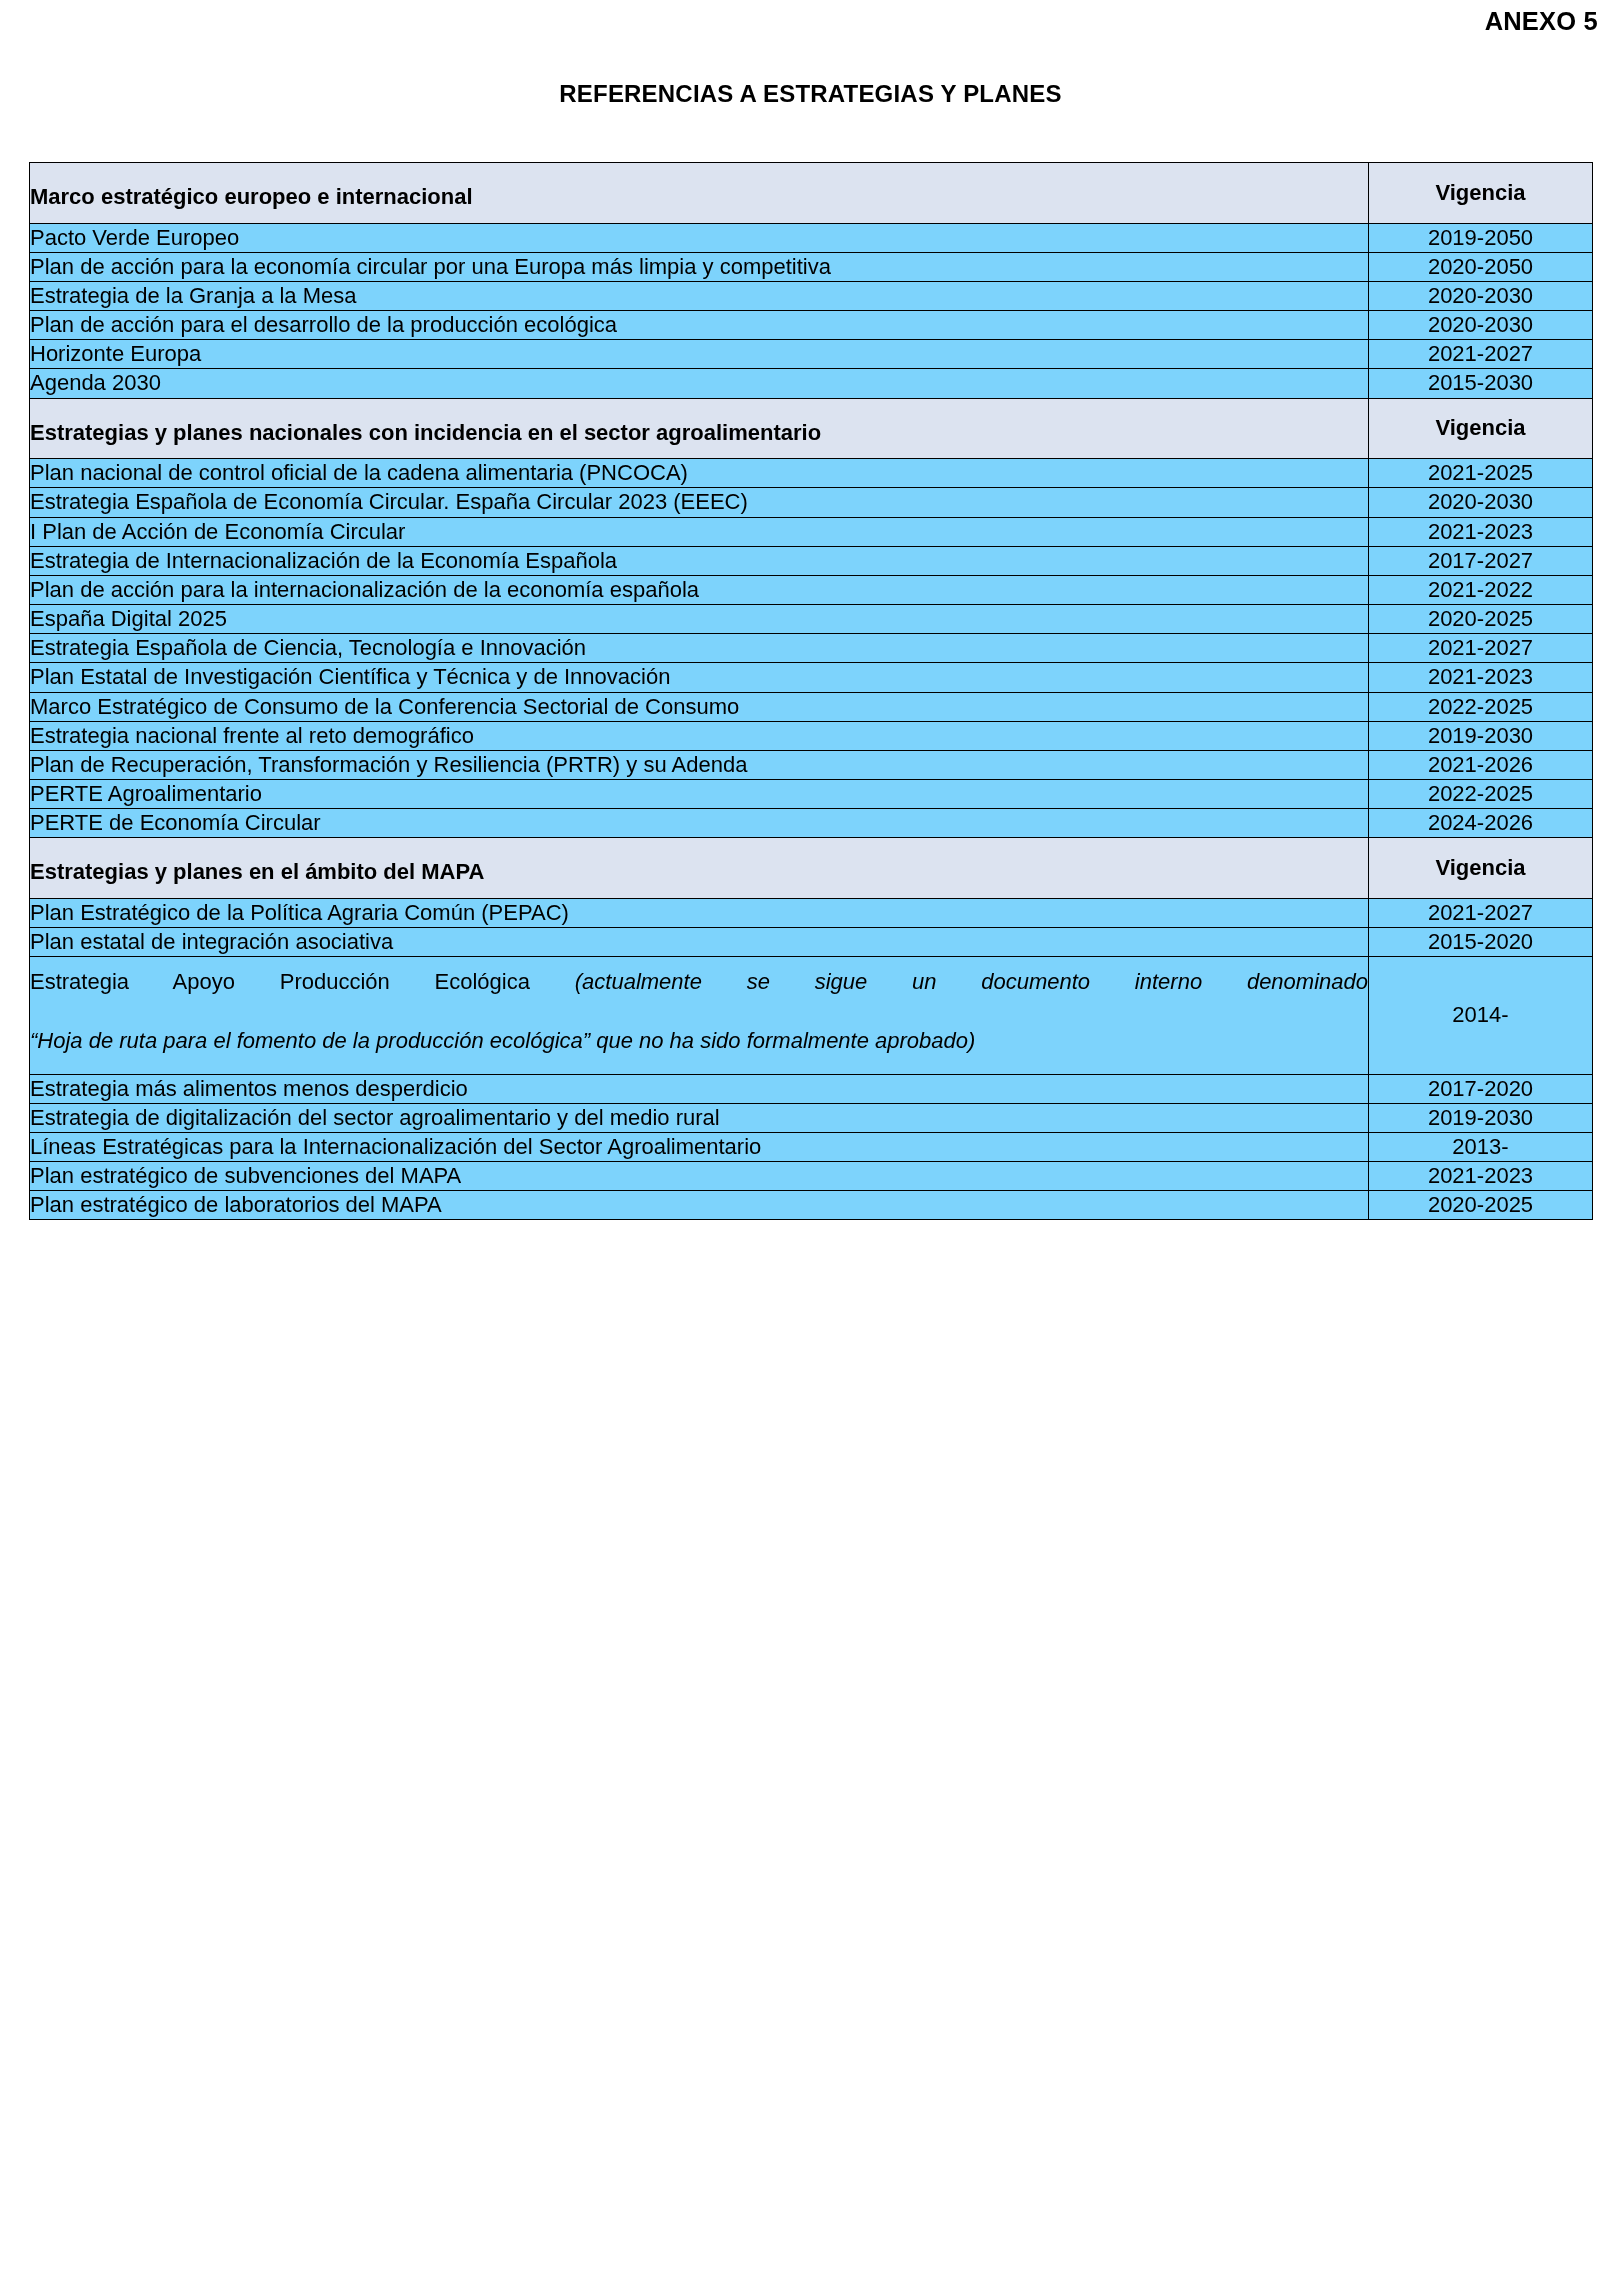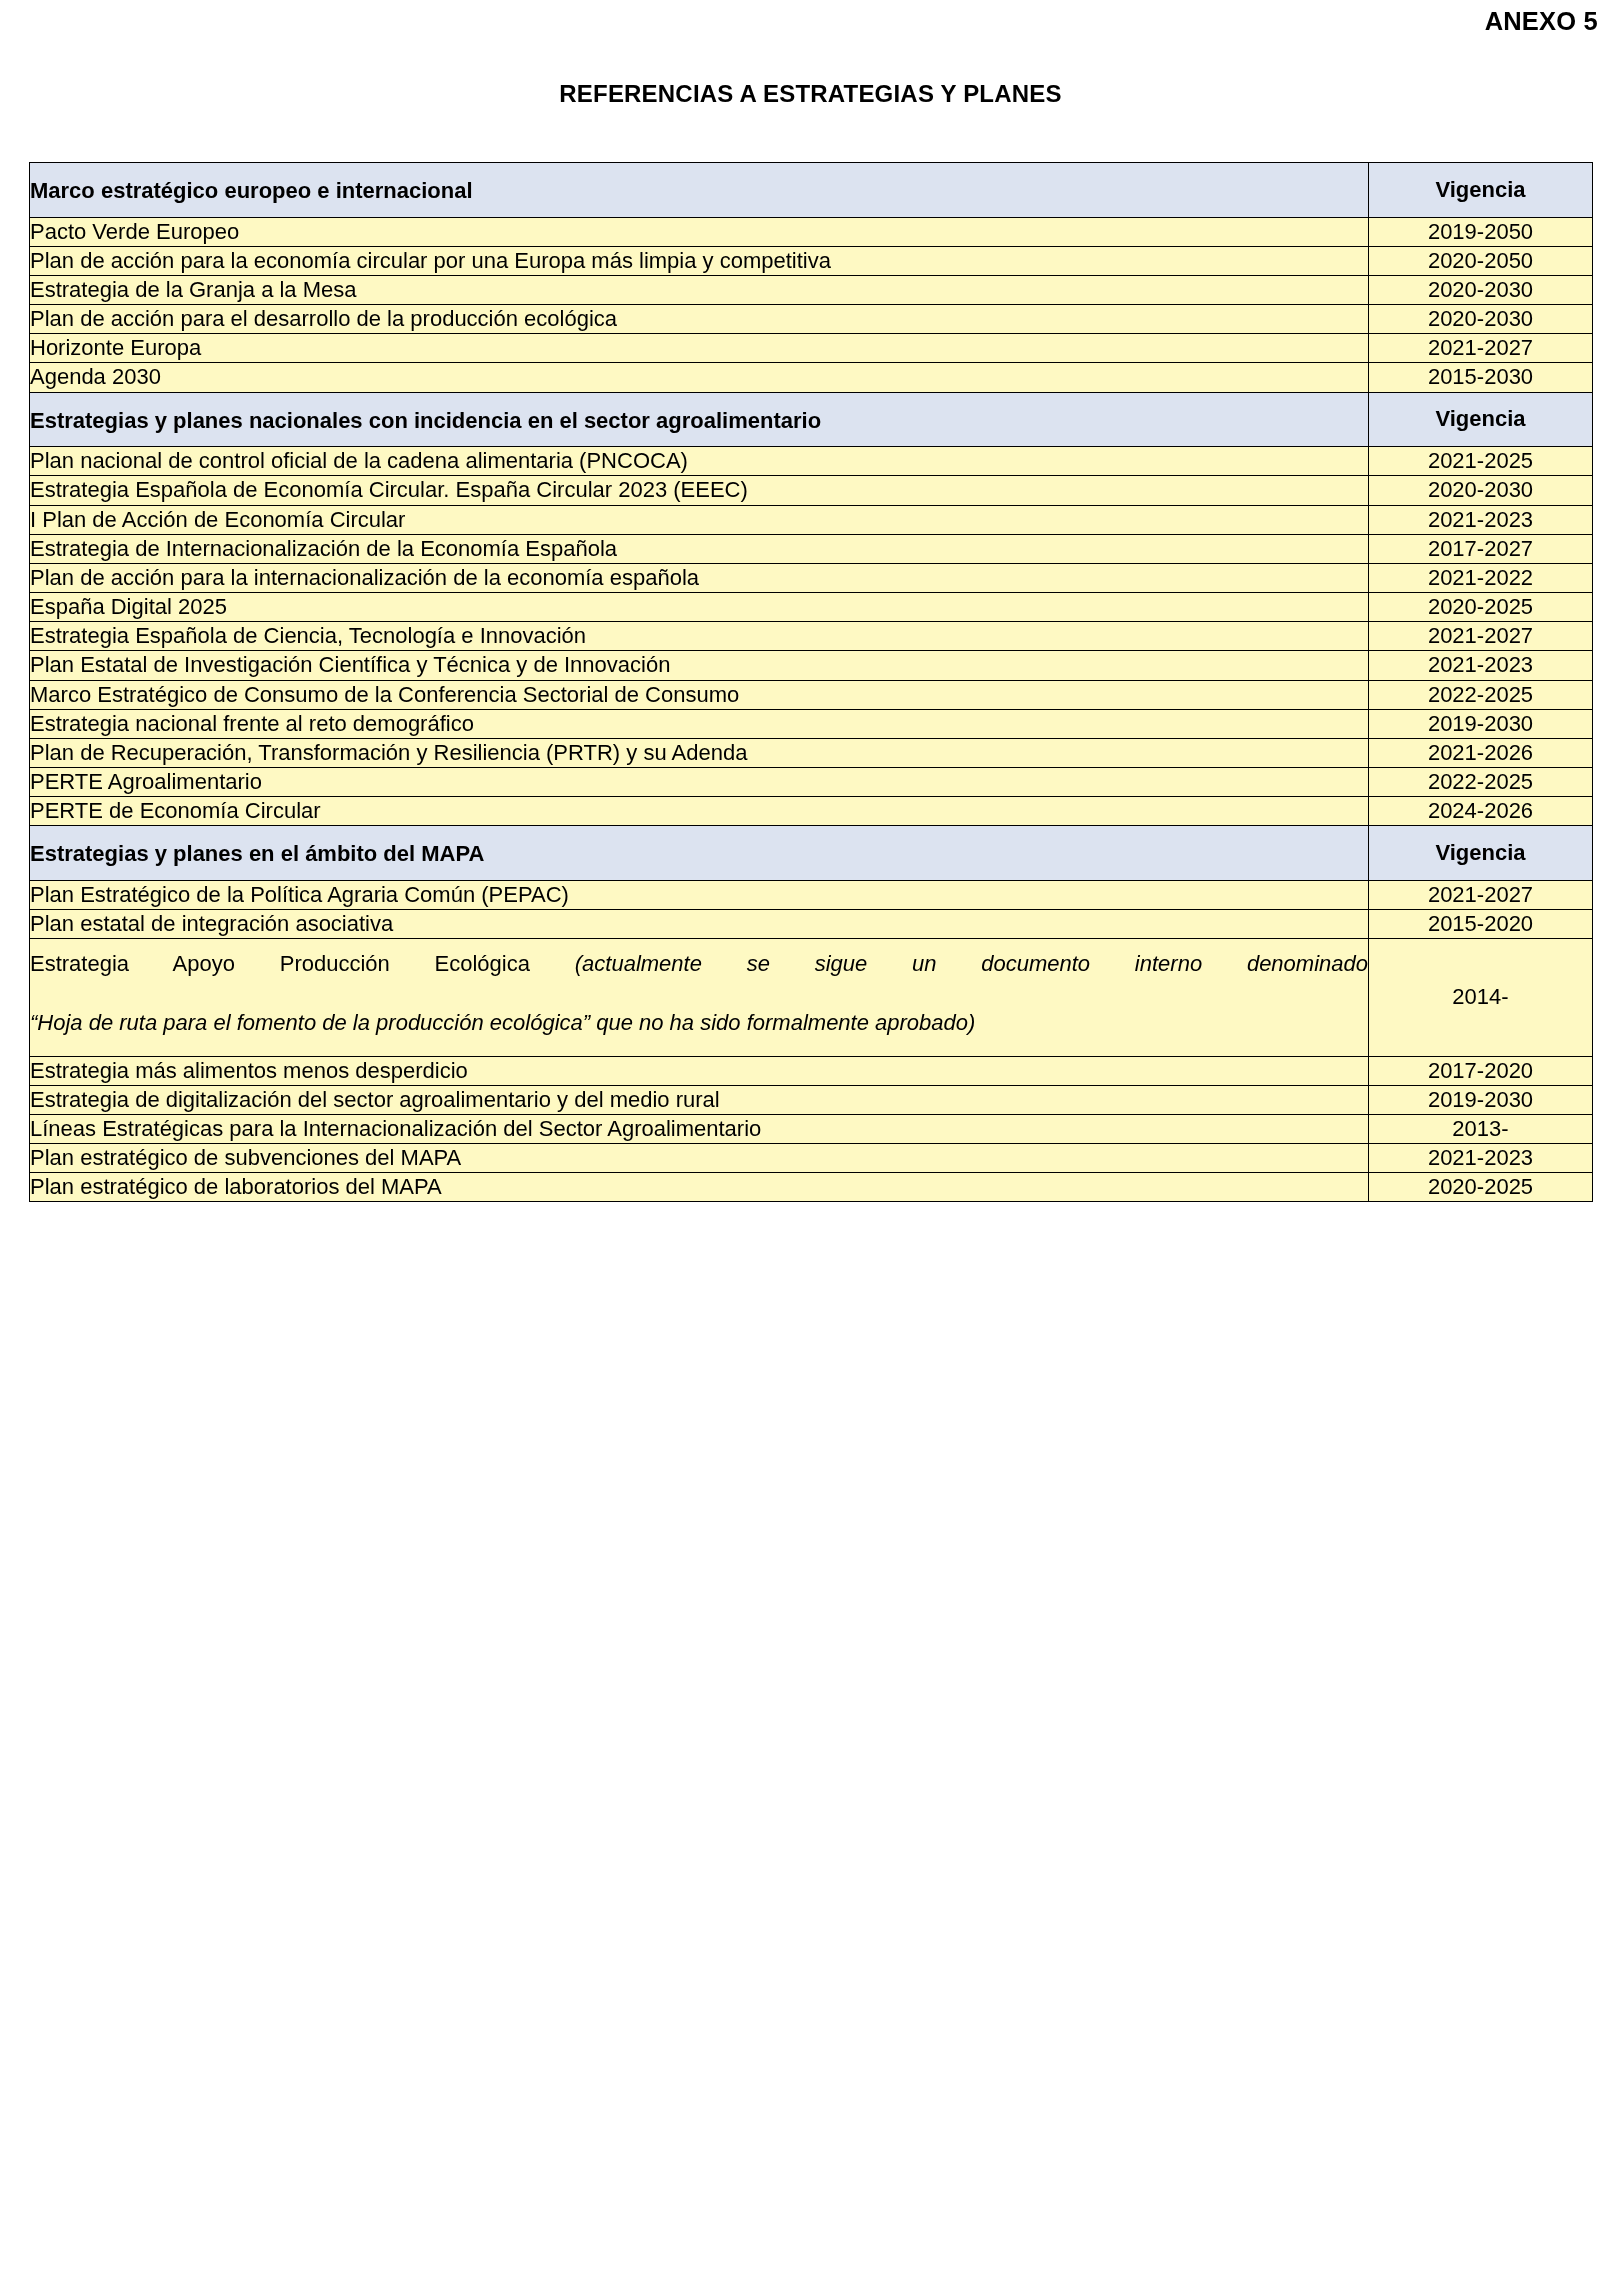--- a/index.html
+++ b/index.html
@@ -87,28 +87,28 @@
     white-space: nowrap;
   }
 
   
   tr.section-row > td {
     background: #dce3f0;
     font-weight: bold;
     border-top: 1.6px solid #000000;
     border-bottom: 1.6px solid #000000;
   }
-  tr.section-row .cell-name { padding-top: 14px; padding-bottom: 11.5px; }
+  tr.section-row .cell-name { padding-top: 20px; padding-bottom: 11.5px; }
 
   
   tr.section-row.first > td { border-top: none; }
 
   
   tr.data-row > td {
-    background: #fef9c3;
+    background: #7dd3fc;
     font-weight: normal;
   }
 
   
   .cell-name.justified {
     text-align: justify;
     text-justify: inter-word;
     padding-top: 10px;
     padding-bottom: 18px;
     line-height: 1.34;

